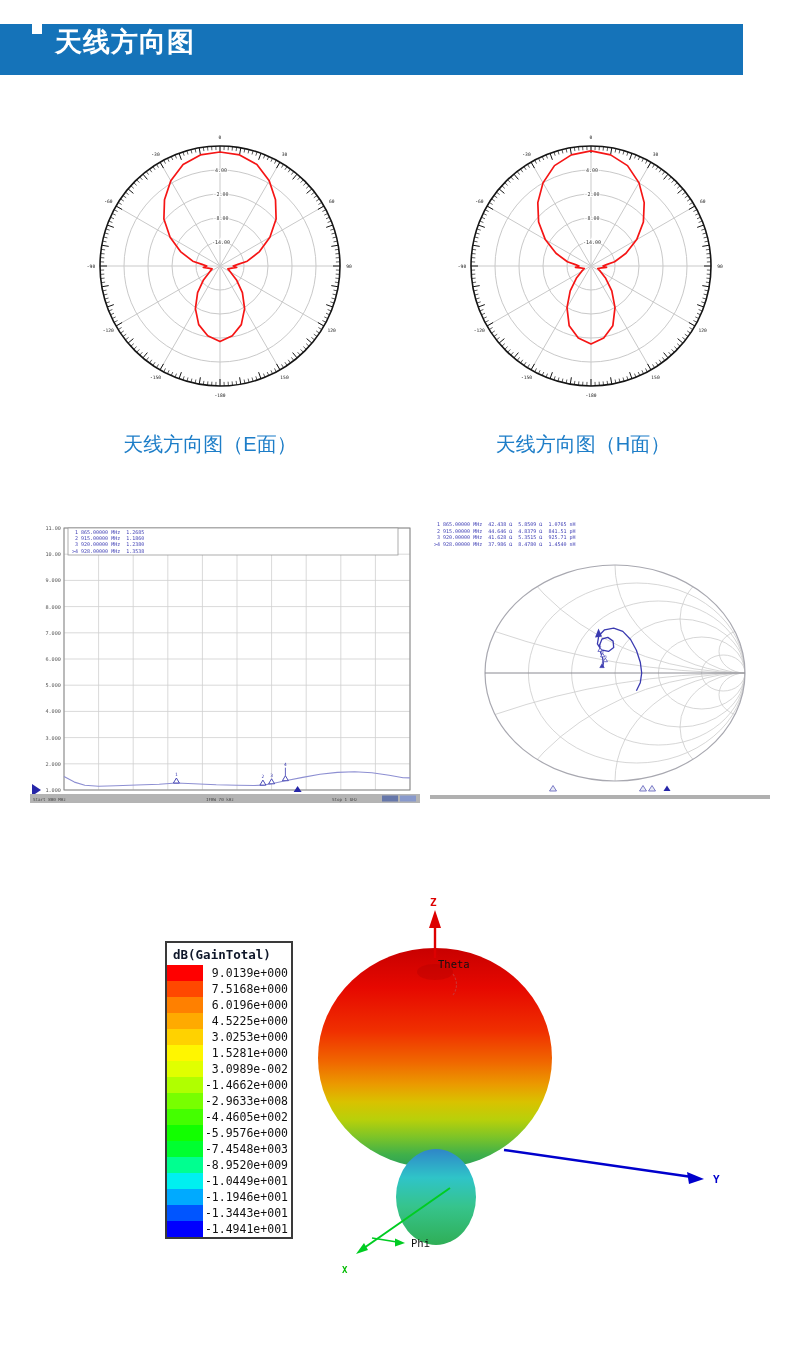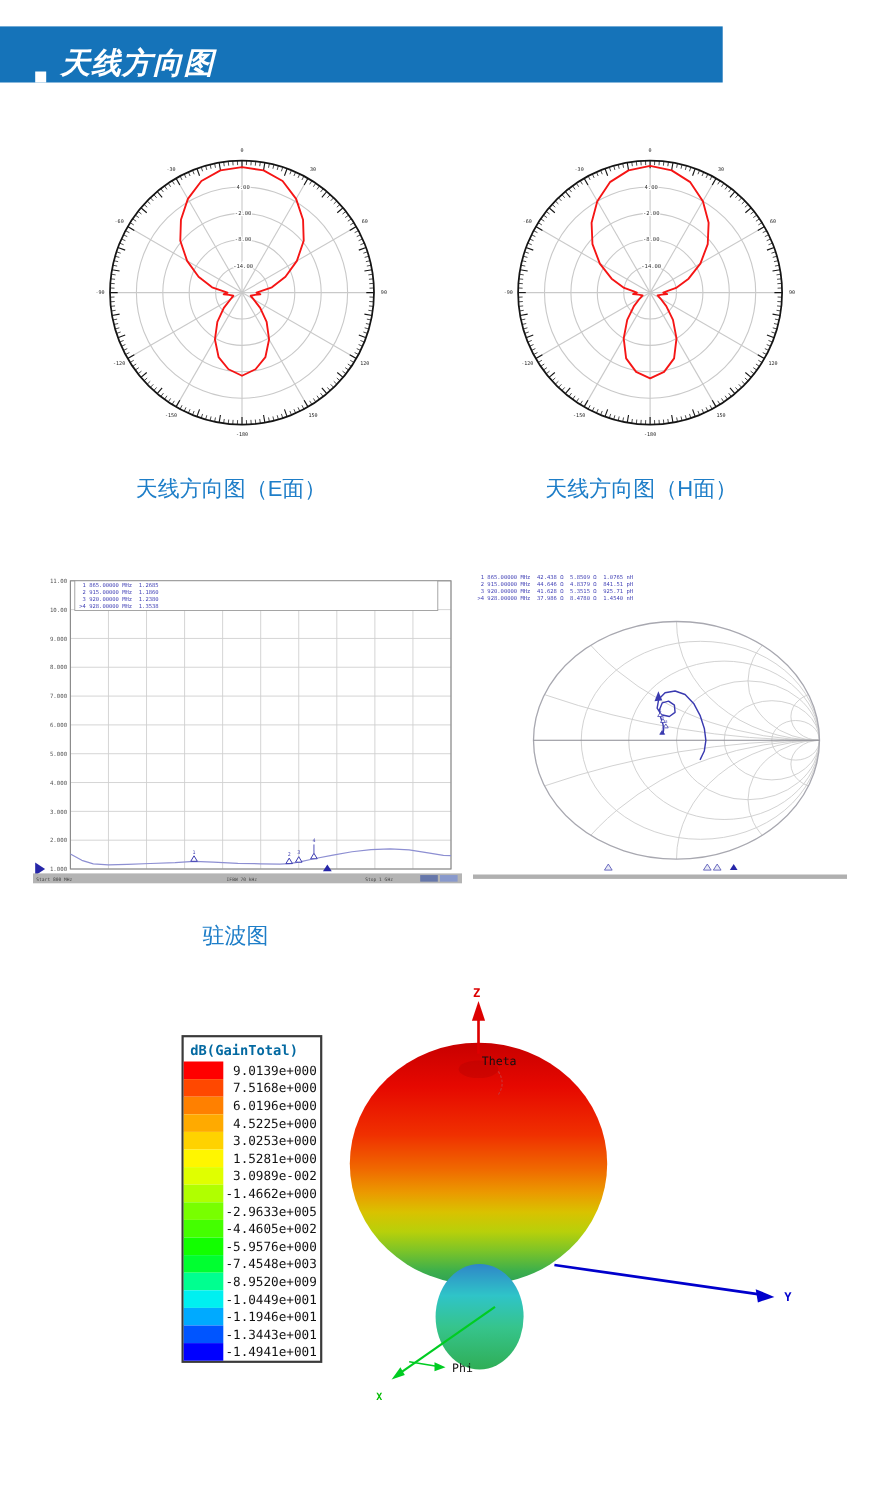--- a/index.html
+++ b/index.html
@@ -1,27 +1,27 @@
 <!DOCTYPE html>
 <html><head>
 <meta charset="utf-8">
 <style>
   html,body{margin:0;padding:0;background:#ffffff;}
   .page{position:relative;width:800px;height:1370px;background:#fff;overflow:hidden;
         font-family:"Liberation Sans",sans-serif;}
-  .header{position:absolute;left:0;top:24px;width:657px;height:51px;background:#1573b9;
-          display:flex;align-items:flex-end;font-style:italic;}
+  .header{position:absolute;left:0;top:24px;width:743px;height:51px;background:#1573b9;
+          display:flex;align-items:flex-start;}
   .bullet{width:10px;height:10px;background:#ffffff;margin-left:32px;}
   .title{color:#ffffff;font-size:27px;font-weight:700;margin-left:13px;letter-spacing:1px;}
   .abs{position:absolute;}
   .cap{position:absolute;color:#1e7ec8;font-size:20px;text-align:center;width:300px;}
   
   .l3d{position:absolute;left:165px;top:941px;width:124px;background:#fff;
        border:2px solid #3a3a3a;font-family:"DejaVu Sans Mono",monospace;}
-  .l3d-title{font-size:12.5px;font-weight:700;color:#0369a1;margin:4px 2px 3px 6px;white-space:nowrap;}
+  .l3d-title{font-size:12.5px;font-weight:700;color:#0f172a;margin:4px 2px 3px 6px;white-space:nowrap;}
   .l3d-row{display:flex;align-items:flex-end;height:16px;}
   .l3d-sw{width:36px;height:16px;flex:0 0 36px;}
   .l3d-val{flex:1;text-align:right;font-size:11.5px;color:#111;line-height:16px;padding-right:3px;white-space:nowrap;}
 </style>
 </head>
 <body>
 
 <div class="page">
 
   <div class="header">
@@ -592,21 +592,20 @@
       </g>
       <g>
         <polygon points="119.5,278 126.5,278 123,272.5" fill="#e8eaf6" stroke="#5a5ab8" stroke-width="0.8"></polygon>
         <polygon points="209.5,278 216.5,278 213,272.5" fill="#e8eaf6" stroke="#5a5ab8" stroke-width="0.8"></polygon>
         <polygon points="218.5,278 225.5,278 222,272.5" fill="#e8eaf6" stroke="#5a5ab8" stroke-width="0.8"></polygon>
         <polygon points="233.5,278 240.5,278 237,272.5" fill="#2626a8" stroke="#5a5ab8" stroke-width="0"></polygon>
         <rect x="0" y="282" width="340" height="4" fill="#b0b0b0"></rect>
       </g>
     </svg>
 
-  <div class="cap" style="left:64px;top:837px">驻波图</div>
 
   <div class="l3d">
     <div class="l3d-title">dB(GainTotal)</div>
     <div id="l3drows">
         <div class="l3d-row">
           <span class="l3d-sw" style="background:#ff0000"></span>
           <span class="l3d-val">9.0139e+000</span>
         </div>
         <div class="l3d-row">
           <span class="l3d-sw" style="background:#ff4800"></span>
@@ -631,21 +630,21 @@
         <div class="l3d-row">
           <span class="l3d-sw" style="background:#e0ff00"></span>
           <span class="l3d-val">3.0989e-002</span>
         </div>
         <div class="l3d-row">
           <span class="l3d-sw" style="background:#b0ff00"></span>
           <span class="l3d-val">-1.4662e+000</span>
         </div>
         <div class="l3d-row">
           <span class="l3d-sw" style="background:#78ff00"></span>
-          <span class="l3d-val">-2.9633e+005</span>
+          <span class="l3d-val">-2.9633e+008</span>
         </div>
         <div class="l3d-row">
           <span class="l3d-sw" style="background:#44ff00"></span>
           <span class="l3d-val">-4.4605e+002</span>
         </div>
         <div class="l3d-row">
           <span class="l3d-sw" style="background:#12ff00"></span>
           <span class="l3d-val">-5.9576e+000</span>
         </div>
         <div class="l3d-row">

